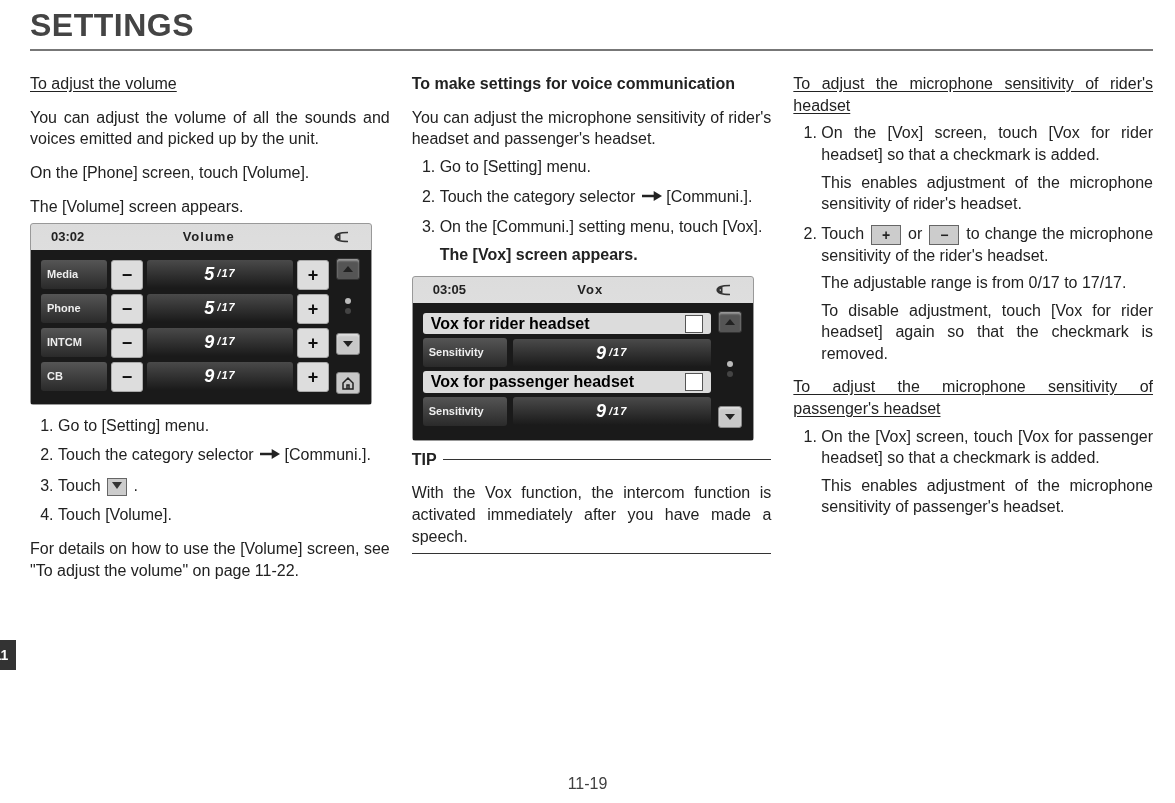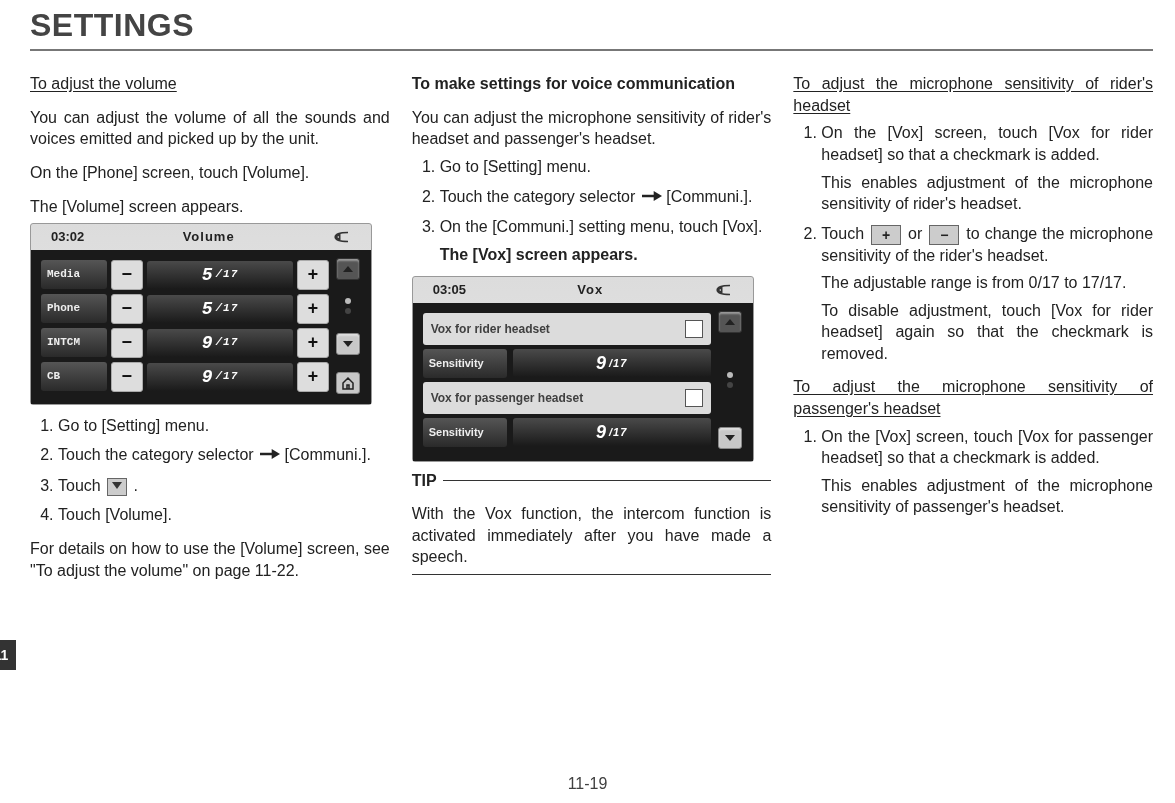--- a/index.html
+++ b/index.html
@@ -115,24 +115,23 @@
   .vol-body {
     background: #1a1a1a;
     padding: 6px 10px 8px 10px;
     display: flex;
     gap: 6px;
     position: relative;
   }
   .vol-rows { flex: 1; }
   .vol-row {
     display: flex;
-    align-items: center;
+    align-items: flex-start;
     margin: 4px 0;
     gap: 4px;
-    font-family: Liberation Mono, monospace;
   }
   .vol-label {
     width: 54px;
     background: linear-gradient(#555,#2a2a2a);
     color: #eee;
     font-size: 11px;
     font-weight: bold;
     padding: 7px 6px;
     border-radius: 3px;
   }
@@ -193,24 +192,24 @@
   .vox-body {
     background:#1a1a1a;
     padding: 6px 10px 10px 10px;
     display:flex;
     gap:6px;
   }
   .vox-rows { flex:1; }
   .vox-toggle {
     background:#dcdcdc;
     border-radius:3px;
-    padding:7px 8px;
+    padding:0 8px;
     margin:4px 0;
     display:flex; align-items:center; justify-content:space-between;
-    font-size:12px; font-weight:bold; color:#404040;
+    font-size:16px; font-weight:bold; color:#000000;
   }
   .vox-check { width:16px;height:16px;border:1.5px solid #555;background:#fff; }
   .vox-sens {
     display:flex; align-items:center; gap:6px; margin:4px 0;
   }
   .vox-sens-label {
     width:72px;
     background: linear-gradient(#555,#2a2a2a);
     color:#eee; font-size:11px; font-weight:bold;
     padding:7px 6px; border-radius:3px;

